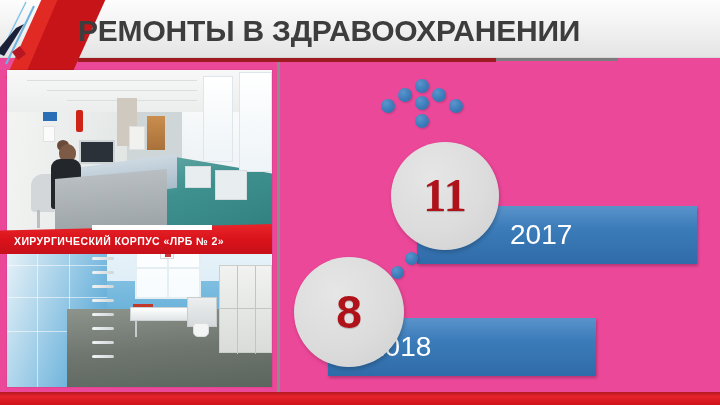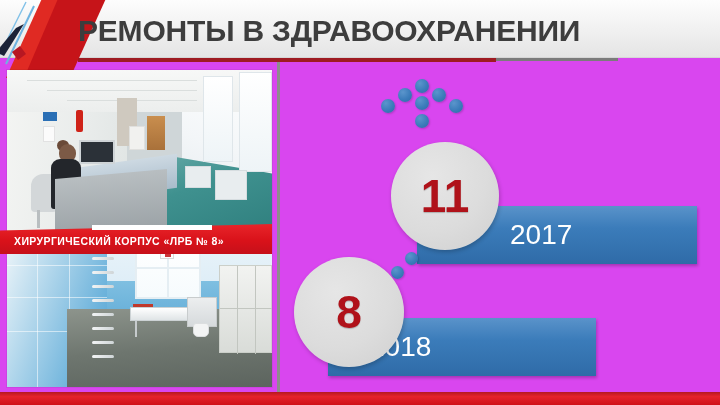--- a/index.html
+++ b/index.html
@@ -7,21 +7,21 @@
   body {
     font-family: "Liberation Sans", sans-serif;
     background:#ffffff;
     position:relative;
   }
 
   
   #slide {
     position:absolute; left:0; top:0;
     width:720px; height:405px;
-    background:#d946ef;
+    background:#ec4899;
     overflow:hidden;
   }
 
   
   .header-band {
     position:absolute; left:0; top:0; width:720px; height:58px;
     background:linear-gradient(180deg,#fdfdfd 0%, #f2f2f2 45%, #e4e4e4 100%);
   }
   .header-band::after{
     content:""; position:absolute; left:0; bottom:0; width:720px; height:1px;
@@ -292,41 +292,41 @@
       <div class="ward-lockers">
         <div class="ward-locker-div" style="left:17px;top:0;width:1px;height:88px;"></div>
         <div class="ward-locker-div" style="left:35px;top:0;width:1px;height:88px;"></div>
         <div class="ward-locker-div" style="left:0;top:42px;width:53px;height:1px;"></div>
       </div>
     </div>
   </div>
 
   <div class="caption-banner"></div>
   <div class="caption-white-tab"></div>
-  <div class="caption-text">ХИРУРГИЧЕСКИЙ КОРПУС «ЛРБ № 8»</div>
+  <div class="caption-text">ХИРУРГИЧЕСКИЙ КОРПУС «ЛРБ № 2»</div>
 
   <div class="v-divider"></div>
 
   <div class="chart">
 
     <div>
       <div class="dot" style="left:129px;top:19px;width:14px;height:14px;"></div>
       <div class="dot" style="left:112px;top:28px;width:14px;height:14px;"></div>
       <div class="dot" style="left:146px;top:28px;width:14px;height:14px;"></div>
       <div class="dot" style="left:95px;top:39px;width:14px;height:14px;"></div>
       <div class="dot" style="left:163px;top:39px;width:14px;height:14px;"></div>
       <div class="dot" style="left:129px;top:36px;width:14px;height:14px;"></div>
       <div class="dot" style="left:129px;top:54px;width:14px;height:14px;"></div>
     </div>
 
     <div class="bar" style="left:131px;top:146px;width:280px;"></div>
     <div class="bar-label" style="left:224px;top:146px;">2017</div>
 
     <div class="bubble" style="left:105px;top:82px;width:108px;height:108px;">
-      <span style="font-size:46px;">11</span>
+      <span style="font-size:46px;font-family:Liberation Serif, serif;">11</span>
     </div>
 
     <div>
       <div class="dot" style="left:119px;top:192px;width:13px;height:13px;"></div>
       <div class="dot" style="left:105px;top:206px;width:13px;height:13px;"></div>
       <div class="dot" style="left:91px;top:220px;width:13px;height:13px;"></div>
     </div>
 
     <div class="bar" style="left:42px;top:258px;width:268px;"></div>
     <div class="bar-label" style="left:83px;top:258px;">2018</div>

